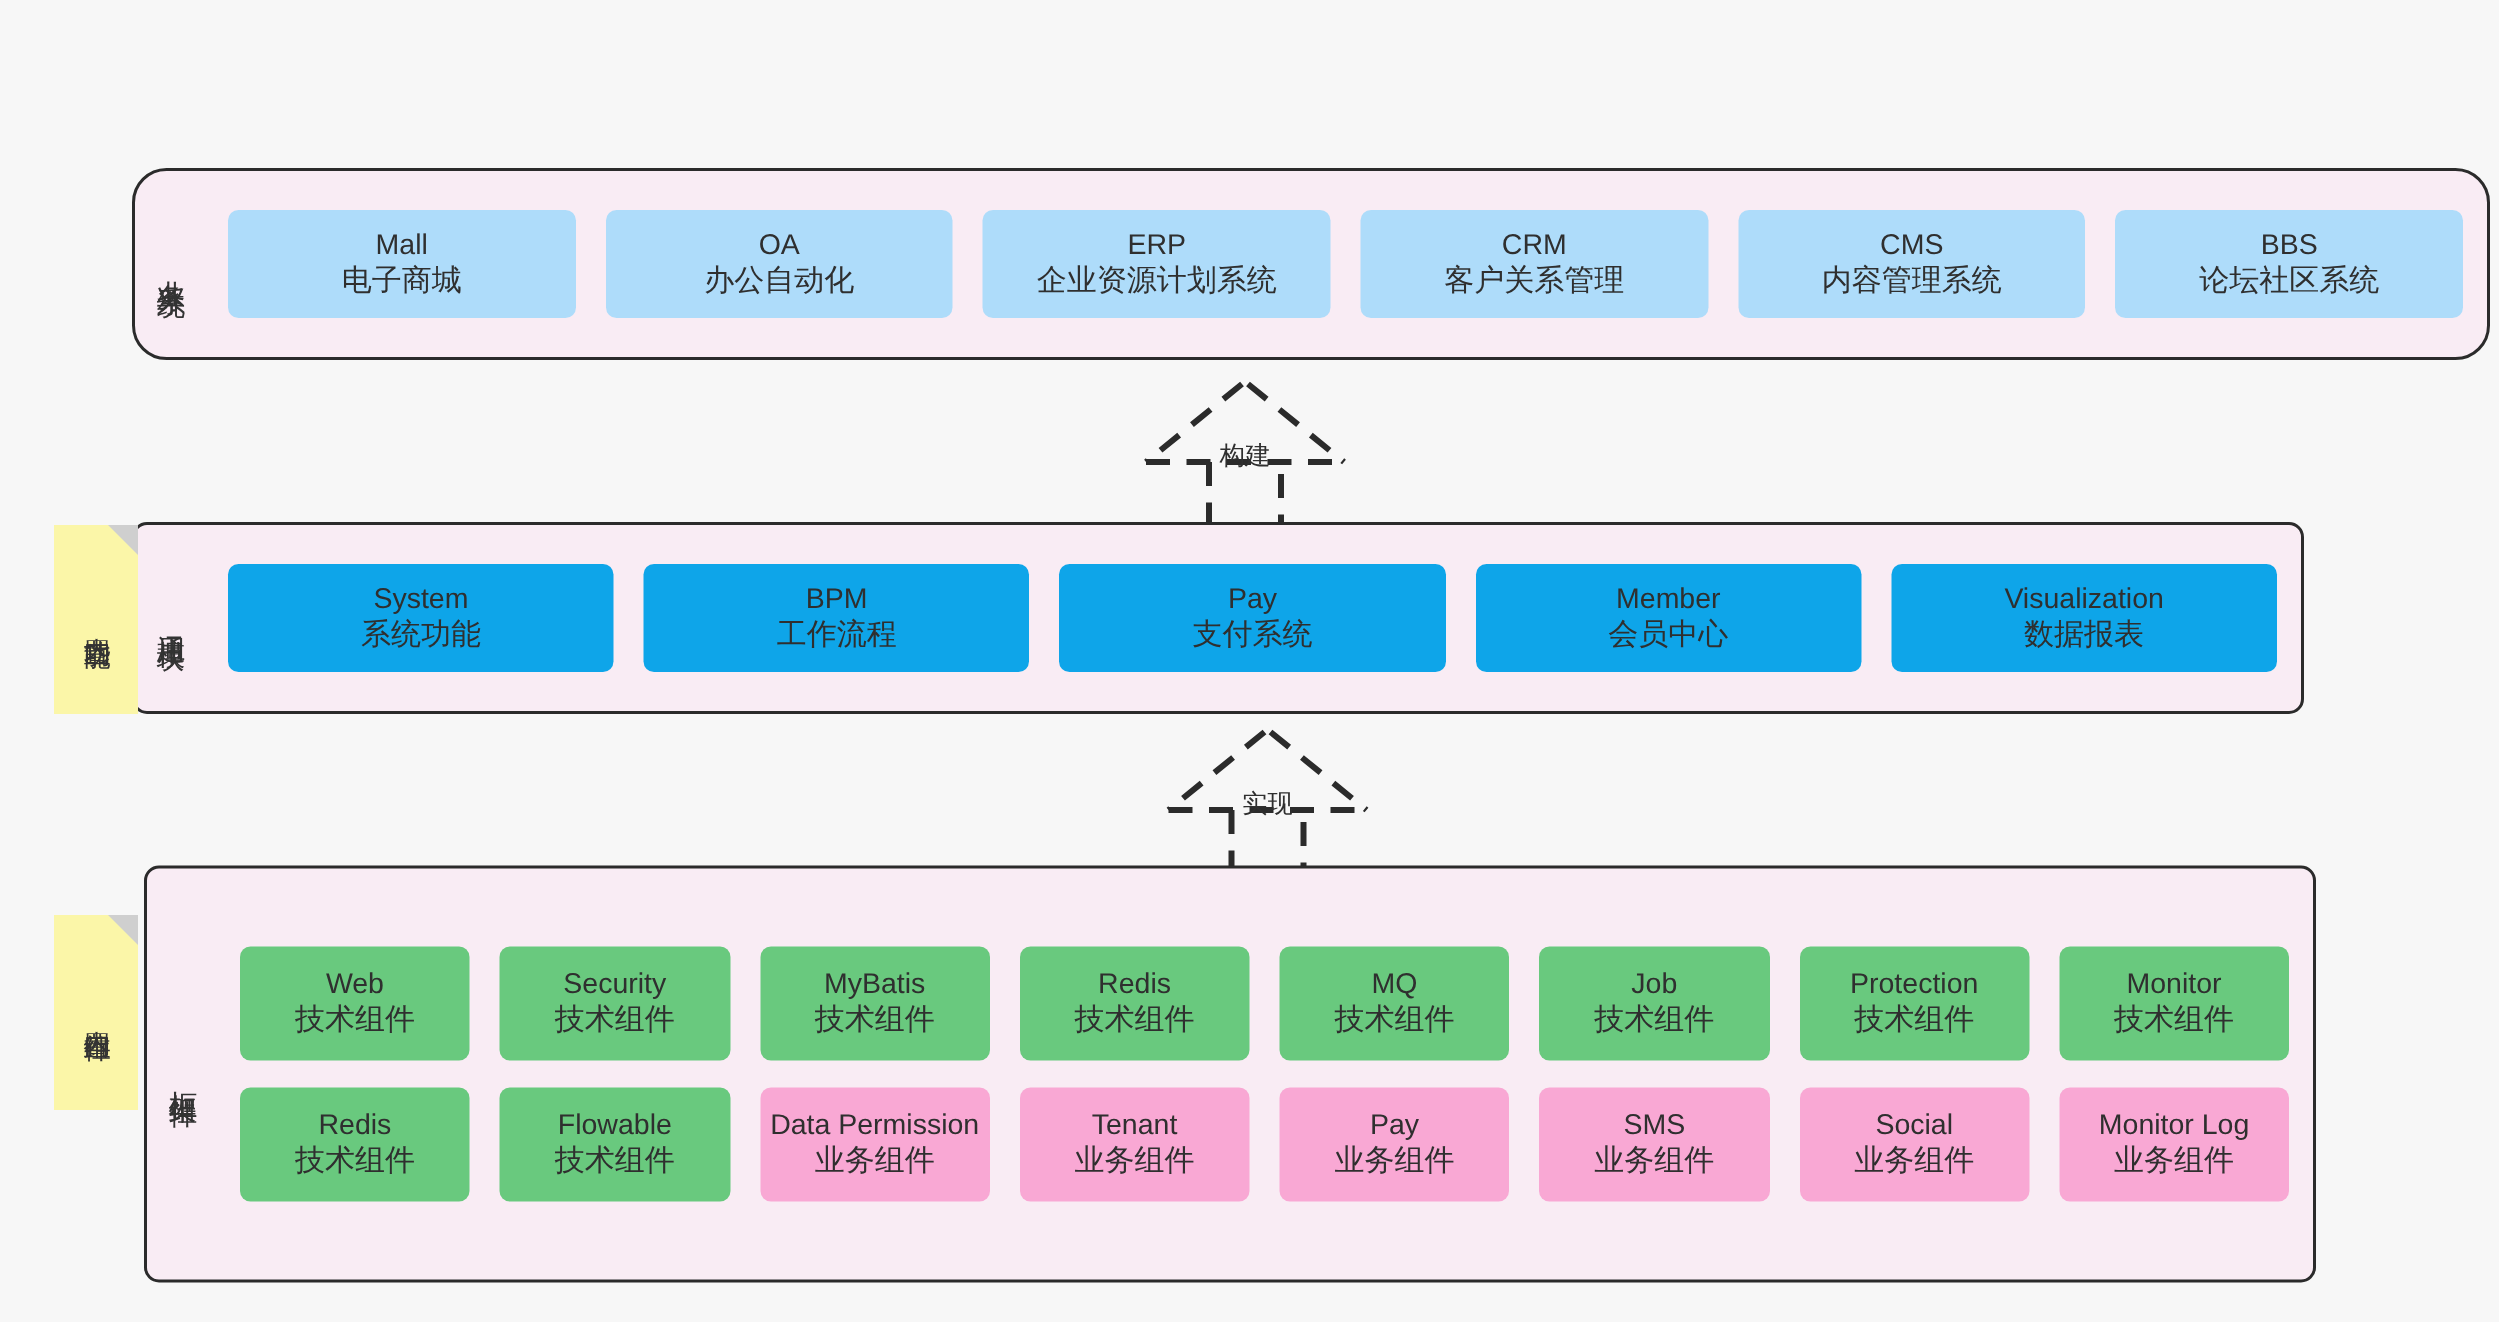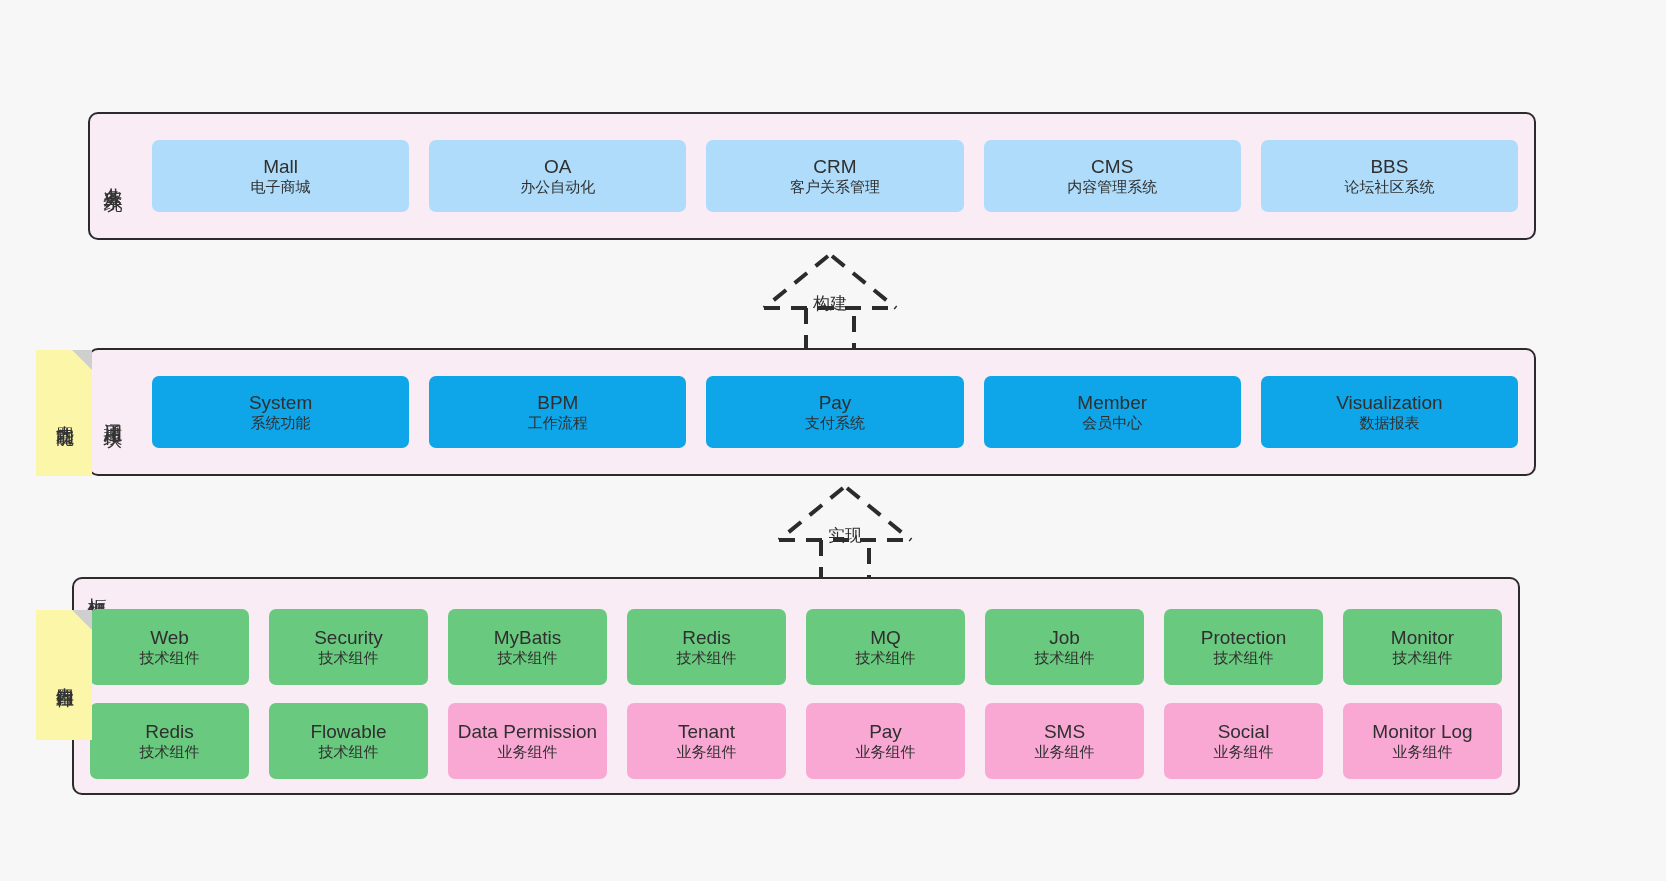--- a/index.html
+++ b/index.html
@@ -63,32 +63,32 @@
     display: flex;
     flex-direction: column;
     align-items: center;
     justify-content: center;
     text-align: center;
     color: #2f2f2f;
     line-height: 1.22;
     padding: 6px 4px;
   }
   .box .t1 { font-size: 19px; }
-  .box .t2 { font-size: 15px; }
+  .box .t2 { font-size: 20px; }
 
   .blue        { background: #aedcfa; }
   .red         { background: #0ea5e9; }
   .pink        { background: #0ea5e9; }
   .green       { background: #69c97e; }
   .green-light { background: #f9a8d4; }
 
   
-  #layer-business { left: 88px; top: 112px; width: 1448px; height: 128px; }
+  #layer-business { left: 88px; top: 112px; width: 1572px; height: 128px; border-radius: 23px; }
   #layer-common   { left: 88px; top: 348px; width: 1448px; height: 128px; }
-  #layer-framework{ left: 72px; top: 577px; width: 1448px; height: 218px; flex-direction: column; }
+  #layer-framework{ left: 96px; top: 577px; width: 1448px; height: 278px; }
 
   #layer-business  .box,
   #layer-common    .box { height: 72px; }
   #layer-framework .box { height: 76px; }
 
   
   .note {
     position: absolute;
     width: 56px;
     background: #fbf6a8;
@@ -155,20 +155,24 @@
       <div class="row">
         <div class="box blue">
           <span class="t1">Mall</span>
           <span class="t2">电子商城</span>
         </div>
         <div class="box blue">
           <span class="t1">OA</span>
           <span class="t2">办公自动化</span>
         </div>
         <div class="box blue">
+          <span class="t1">ERP</span>
+          <span class="t2">企业资源计划系统</span>
+        </div>
+        <div class="box blue">
           <span class="t1">CRM</span>
           <span class="t2">客户关系管理</span>
         </div>
         <div class="box blue">
           <span class="t1">CMS</span>
           <span class="t2">内容管理系统</span>
         </div>
         <div class="box blue">
           <span class="t1">BBS</span>
           <span class="t2">论坛社区系统</span>

